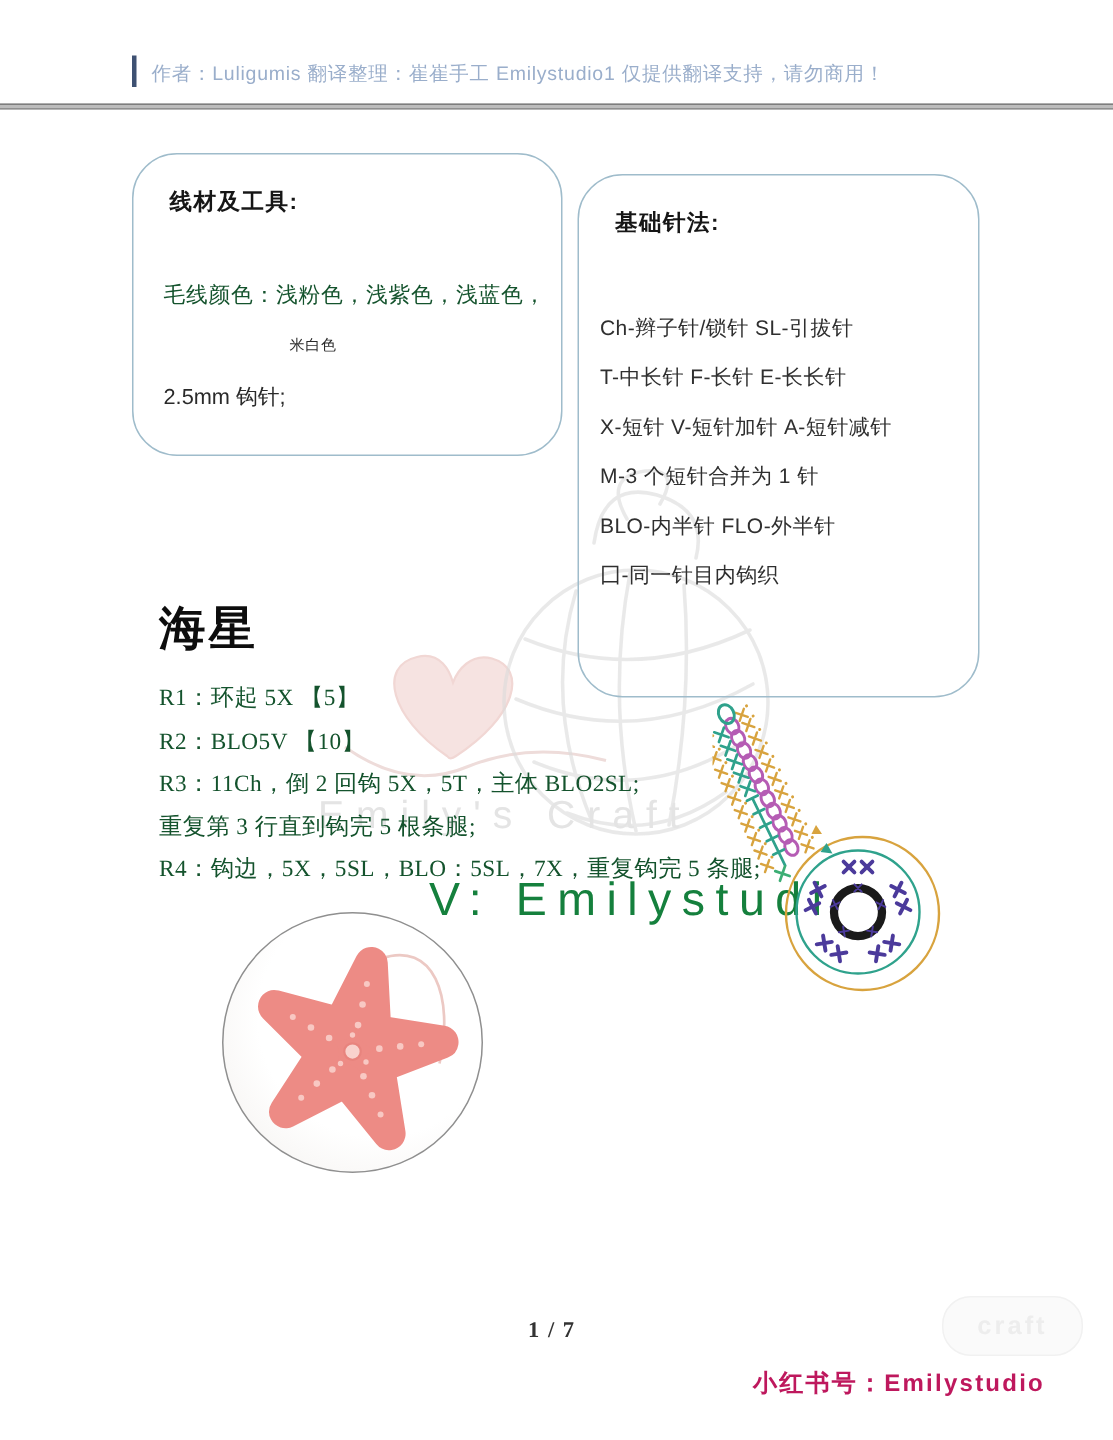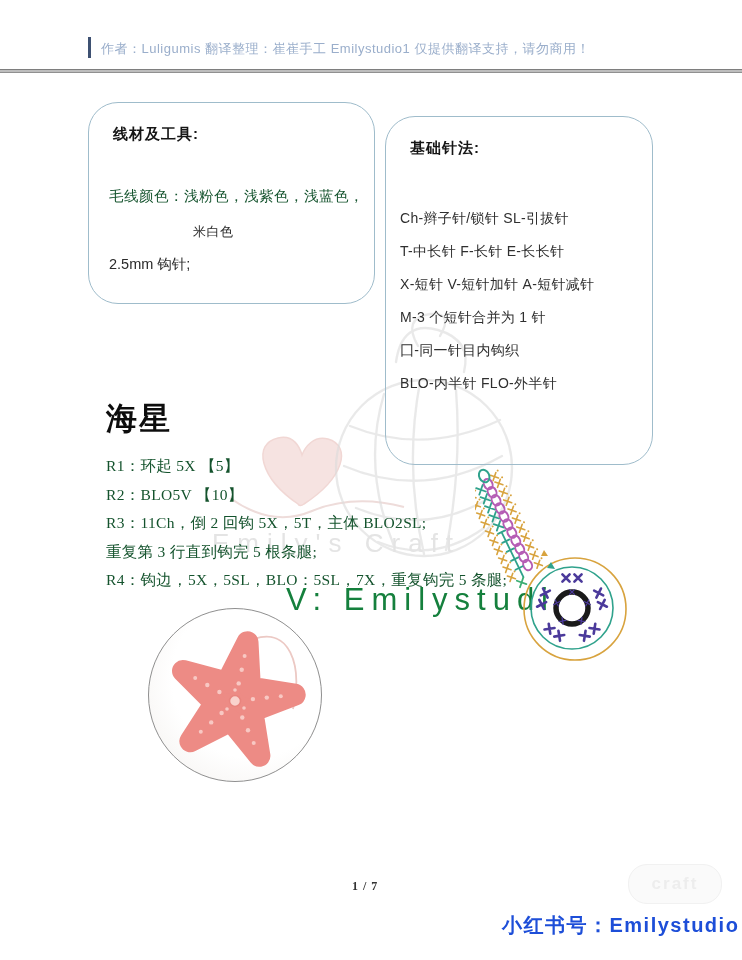--- a/index.html
+++ b/index.html
@@ -22,21 +22,21 @@
     position:absolute;border:1.5px solid var(--box-border);border-radius:30px;
     background:transparent;box-sizing:border-box;
   }
   .box-materials{left:88px;top:102px;width:287px;height:202px;}
   .box-stitches{left:385px;top:116px;width:268px;height:349px;}
   .box-title{
     position:absolute;left:24px;top:22px;font-weight:bold;font-size:15px;color:#161616;
     letter-spacing:1px;
   }
   .mat-line1{position:absolute;left:20px;top:84px;font-size:14.5px;color:#14532d;letter-spacing:.5px;}
-  .mat-line2{position:absolute;left:104px;top:120px;font-size:13px;color:#2a2a2a;letter-spacing:.5px;}
+  .mat-line2{position:absolute;left:104px;top:120px;font-size:10px;color:#2a2a2a;letter-spacing:.5px;}
   .mat-line3{position:absolute;left:20px;top:152px;font-size:14.5px;color:#2a2a2a;}
   .stitch-lines{position:absolute;left:14px;top:85px;width:240px;}
   .stitch-line{font-size:14px;color:#2f2f2f;line-height:33px;white-space:nowrap;letter-spacing:.3px;}
   
   .pattern-title{
     position:absolute;left:106px;top:362px;font-size:31px;font-weight:bold;color:#0d0d0d;
     font-family:"Liberation Serif",serif;letter-spacing:2px;margin-top:36px;
   }
   .pattern-rows{position:absolute;left:106px;top:452px;width:420px;}
   .pattern-row{
@@ -47,37 +47,37 @@
   .wm{position:absolute;z-index:0;}
   .wm-brand1{
     left:212px;top:528px;font-size:26px;color:#e4e4e4;letter-spacing:8px;
     font-family:"Liberation Sans",sans-serif;font-weight:300;white-space:nowrap;
   }
   .wm-brand2{
     left:286px;top:582px;font-size:31px;color:#15803d;letter-spacing:7px;
     font-weight:300;white-space:nowrap;
   }
   .wm-social{
-    left:502px;top:912px;font-size:20px;color:#1d4ed8;letter-spacing:1.5px;font-weight:bold;
+    left:502px;top:912px;font-size:16px;color:#be185d;letter-spacing:1.5px;font-weight:bold;
   }
   .wm-stamp{
     left:628px;top:864px;width:92px;height:38px;border-radius:19px;
     background:#fafafa;border:1px solid #f1f1f1;color:#ededed;
     font-size:17px;font-weight:bold;text-align:center;line-height:38px;letter-spacing:2px;
   }
   
   .photo{
     position:absolute;left:148px;top:608px;width:172px;height:172px;border-radius:50%;
     border:1.5px solid #8f8f8f;overflow:hidden;z-index:2;
     background:radial-gradient(circle at 60% 40%, #ffffff 55%, #f2efec 100%);
   }
   
   .diagram{position:absolute;left:475px;top:468px;z-index:2;}
   .footer-page{
-    position:absolute;left:352px;top:879px;font-size:12px;font-weight:bold;color:#333;
+    position:absolute;left:352px;top:879px;font-size:15px;font-weight:bold;color:#333;
     font-family:"Liberation Serif",serif;letter-spacing:1px;
   }
   
   .co{stroke:var(--orange);fill:var(--orange);}
   .ct{stroke:var(--teal);fill:none;}
   .cg{stroke:var(--green);fill:none;}
   .cp{stroke:var(--purple);fill:none;}
   .cc{stroke:var(--chain);fill:none;}
 </style>
 </head>
@@ -121,22 +121,22 @@
     <div class="mat-line3">2.5mm 钩针;</div>
   </div>
 
   <div class="box box-stitches">
     <div class="box-title">基础针法:</div>
     <div class="stitch-lines">
       <div class="stitch-line">Ch-辫子针/锁针  SL-引拔针</div>
       <div class="stitch-line">T-中长针  F-长针  E-长长针</div>
       <div class="stitch-line">X-短针  V-短针加针  A-短针减针</div>
       <div class="stitch-line">M-3 个短针合并为 1 针</div>
+      <div class="stitch-line">BLO-内半针  FLO-外半针</div>
       <div class="stitch-line">囗-同一针目内钩织</div>
-      <div class="stitch-line">BLO-内半针  FLO-外半针</div>
     </div>
   </div>
 
   <div class="pattern-title">海星</div>
   <div class="pattern-rows">
     <div class="pattern-row">R1：环起 5X 【5】</div>
     <div class="pattern-row">R2：BLO5V 【10】</div>
     <div class="pattern-row">R3：11Ch，倒 2 回钩 5X，5T，主体 BLO2SL;</div>
     <div class="pattern-row">重复第 3 行直到钩完 5 根条腿;</div>
     <div class="pattern-row">R4：钩边，5X，5SL，BLO：5SL，7X，重复钩完 5 条腿;</div>

